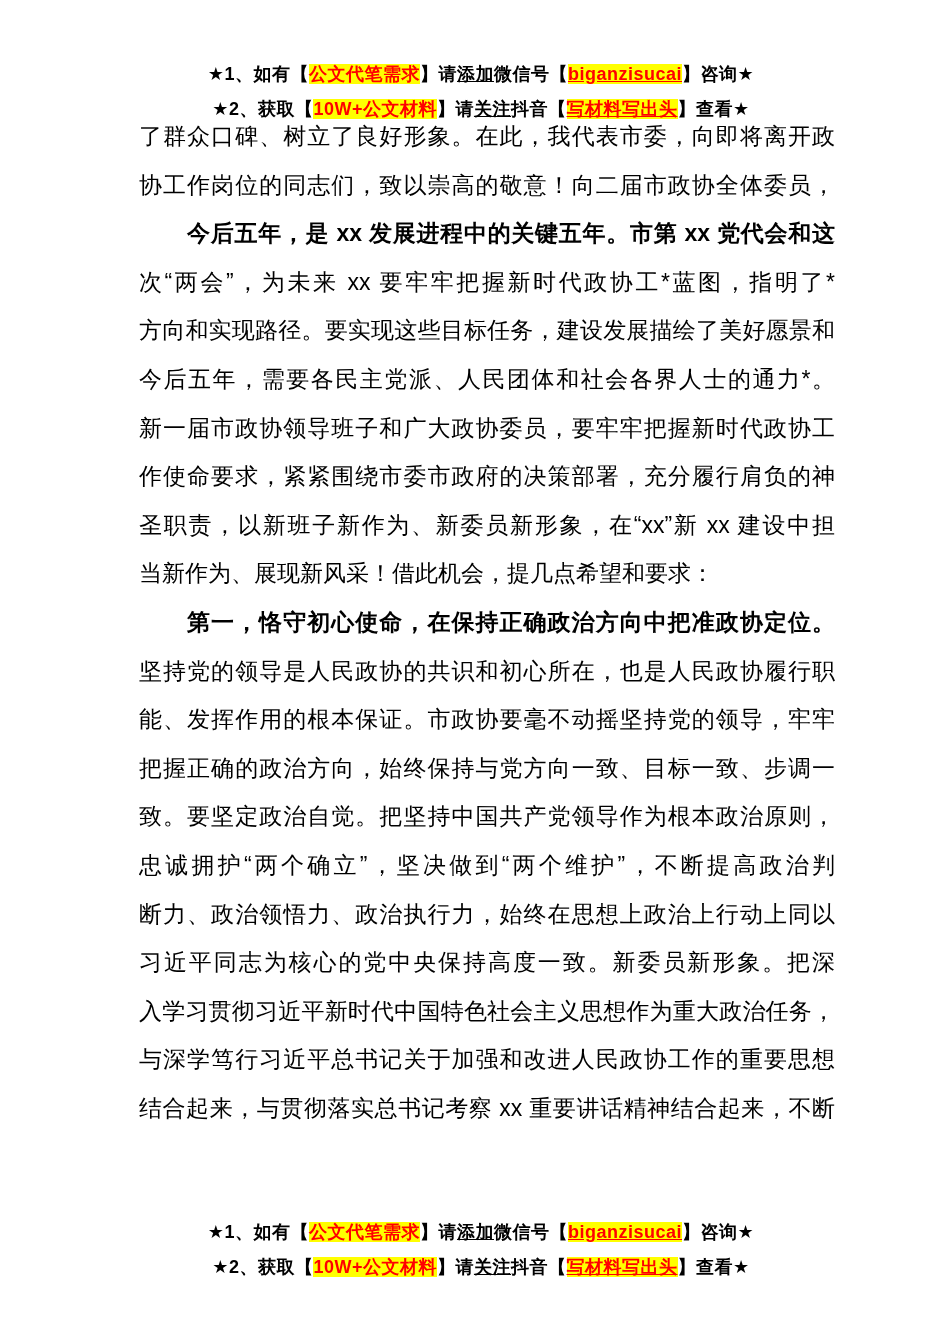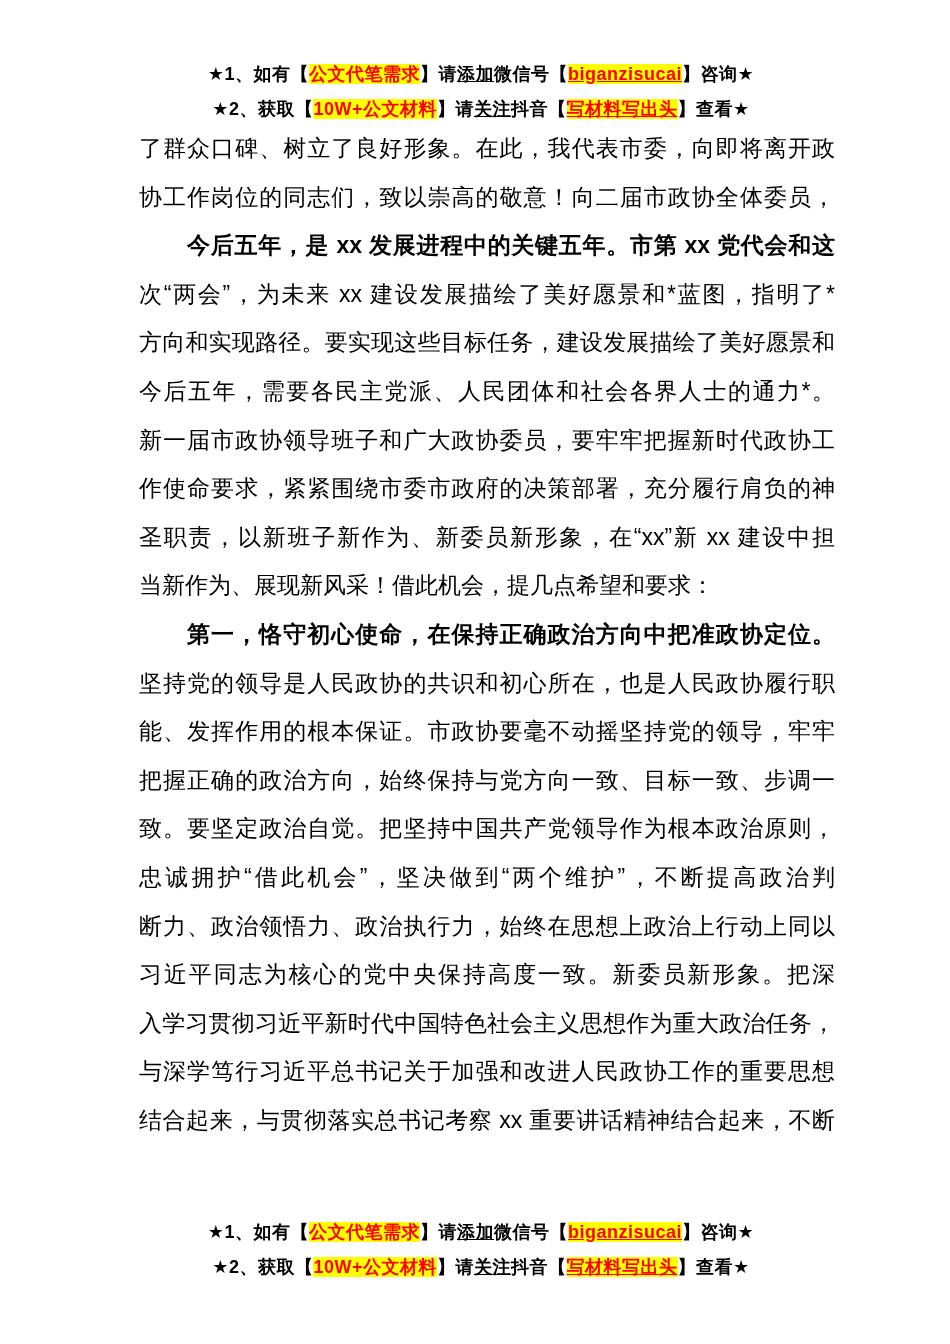--- a/index.html
+++ b/index.html
@@ -29,21 +29,21 @@
     white-space:nowrap;
     padding-left:12px;
   }
   .banner-top{top:57px;}
   .banner-bottom{top:1215px;}
   .hl{background:var(--hl);color:var(--red);}
   .u{text-decoration:underline;}
   
   .body-text{
     position:absolute;
-    left:139px;top:124px;width:696px;
+    left:139px;top:112px;width:696px;
     font-size:23px;
   }
   .line{
     height:48.6px;
     line-height:48.6px;
     overflow:hidden;
     text-align:justify;
     text-align-last:justify;
   }
   .line.end{text-align:left;text-align-last:left;}
@@ -56,33 +56,33 @@
 
   <div class="banner banner-top">
     <div class="banner-line"><span>★1、如有【</span><span class="hl">公文代笔需求</span><span>】请</span><span class="u">添加</span><span>微信号【</span><span class="hl u">biganzisucai</span><span>】咨询★</span></div>
     <div class="banner-line"><span>★2、获取【</span><span class="hl">10W+公文材料</span><span>】请</span><span class="u">关注</span><span>抖音【</span><span class="hl u">写材料写出头</span><span>】查看★</span></div>
   </div>
 
   <div class="body-text">
       <div class="line">了群众口碑、树立了良好形象。在此，我代表市委，向即将离开政</div>
       <div class="line">协工作岗位的同志们，致以崇高的敬意！向二届市政协全体委员，</div>
       <div class="line indent">今后五年，是 xx 发展进程中的关键五年。市第 xx 党代会和这</div>
-      <div class="line">次“两会”，为未来 xx 建设发展描绘了美好愿景和*蓝图，指明了*</div>
+      <div class="line">次“两会”，为未来 xx 要牢牢把握新时代政协工*蓝图，指明了*</div>
       <div class="line">方向和实现路径。要实现这些目标任务，建设发展描绘了美好愿景和</div>
       <div class="line">今后五年，需要各民主党派、人民团体和社会各界人士的通力*。</div>
       <div class="line">新一届市政协领导班子和广大政协委员，要牢牢把握新时代政协工</div>
       <div class="line">作使命要求，紧紧围绕市委市政府的决策部署，充分履行肩负的神</div>
       <div class="line">圣职责，以新班子新作为、新委员新形象，在“xx”新 xx 建设中担</div>
       <div class="line end">当新作为、展现新风采！借此机会，提几点希望和要求：</div>
       <div class="line indent">第一，恪守初心使命，在保持正确政治方向中把准政协定位。</div>
       <div class="line">坚持党的领导是人民政协的共识和初心所在，也是人民政协履行职</div>
       <div class="line">能、发挥作用的根本保证。市政协要毫不动摇坚持党的领导，牢牢</div>
       <div class="line">把握正确的政治方向，始终保持与党方向一致、目标一致、步调一</div>
       <div class="line">致。要坚定政治自觉。把坚持中国共产党领导作为根本政治原则，</div>
-      <div class="line">忠诚拥护“借此机会”，坚决做到“两个维护”，不断提高政治判</div>
+      <div class="line">忠诚拥护“两个确立”，坚决做到“两个维护”，不断提高政治判</div>
       <div class="line">断力、政治领悟力、政治执行力，始终在思想上政治上行动上同以</div>
       <div class="line">习近平同志为核心的党中央保持高度一致。新委员新形象。把深</div>
       <div class="line">入学习贯彻习近平新时代中国特色社会主义思想作为重大政治任务，</div>
       <div class="line">与深学笃行习近平总书记关于加强和改进人民政协工作的重要思想</div>
       <div class="line">结合起来，与贯彻落实总书记考察 xx 重要讲话精神结合起来，不断</div>
     </div>
 
   <div class="banner banner-bottom">
     <div class="banner-line"><span>★1、如有【</span><span class="hl">公文代笔需求</span><span>】请</span><span class="u">添加</span><span>微信号【</span><span class="hl u">biganzisucai</span><span>】咨询★</span></div>
     <div class="banner-line"><span>★2、获取【</span><span class="hl">10W+公文材料</span><span>】请</span><span class="u">关注</span><span>抖音【</span><span class="hl u">写材料写出头</span><span>】查看★</span></div>

